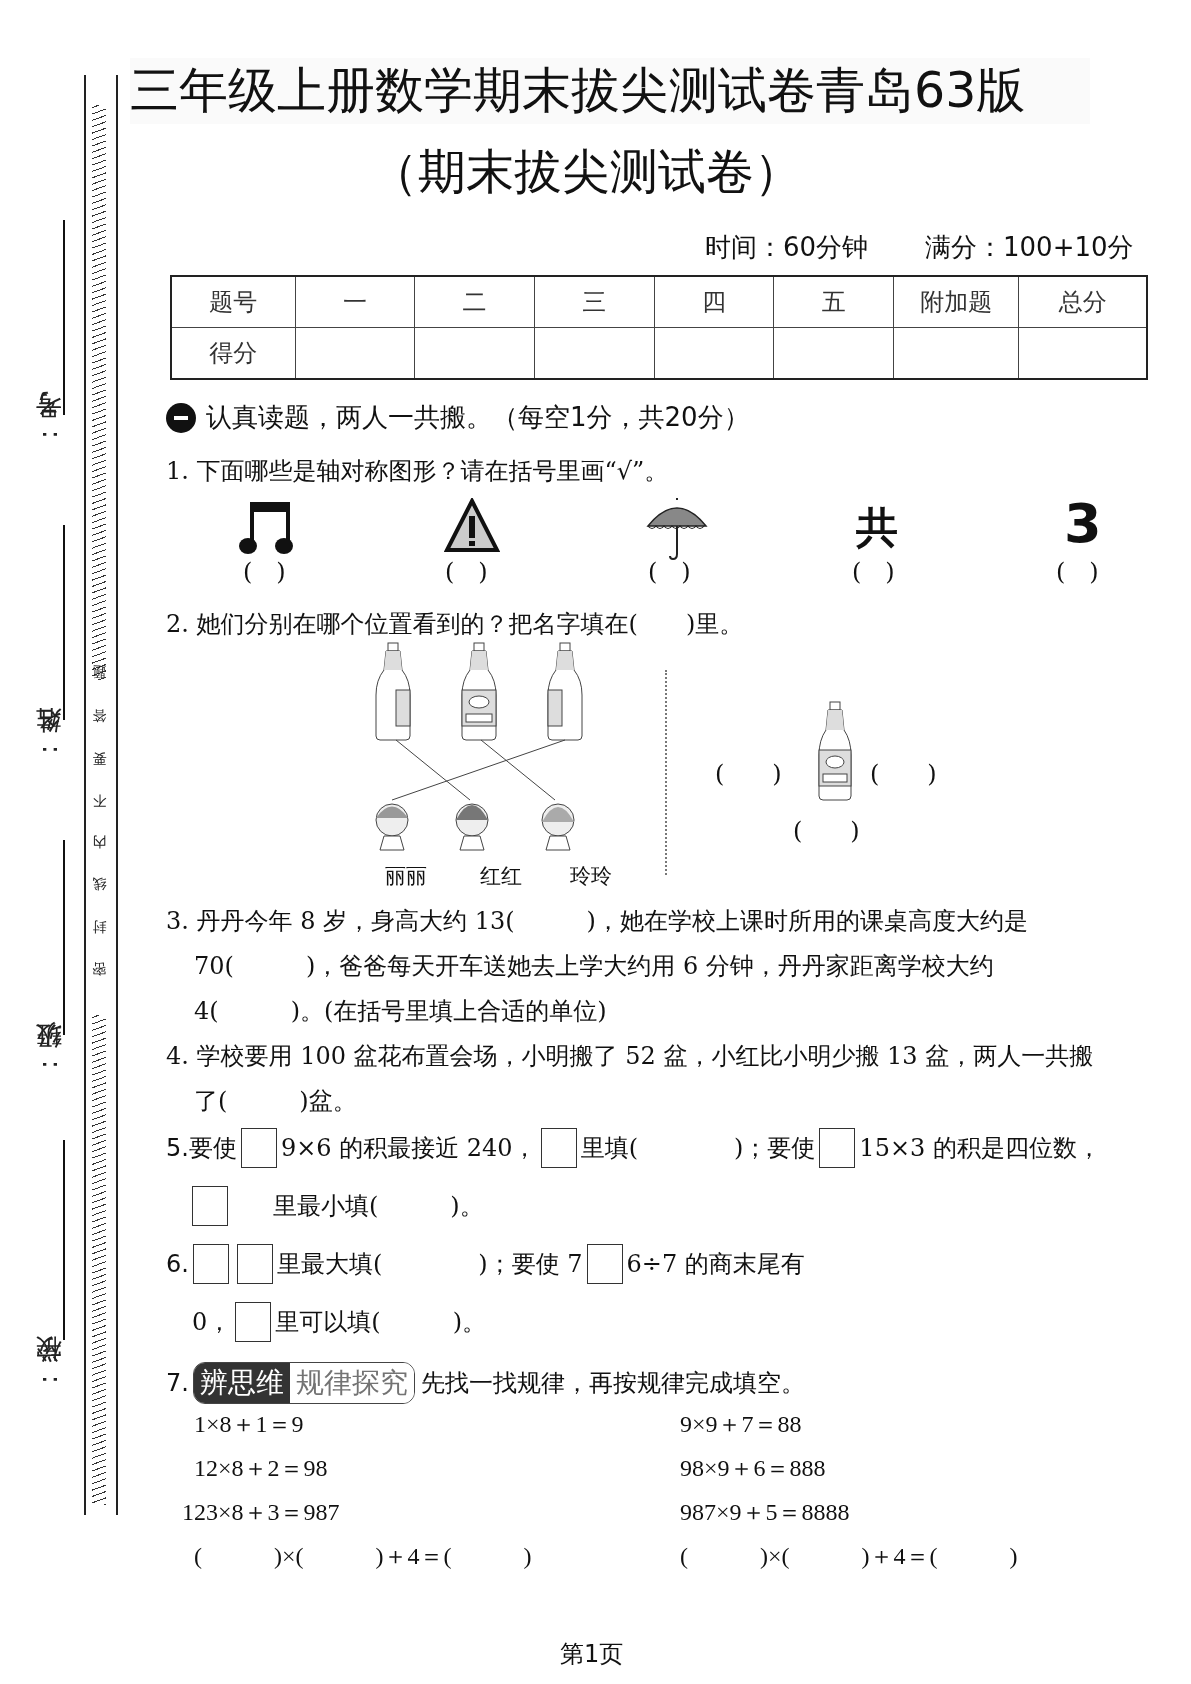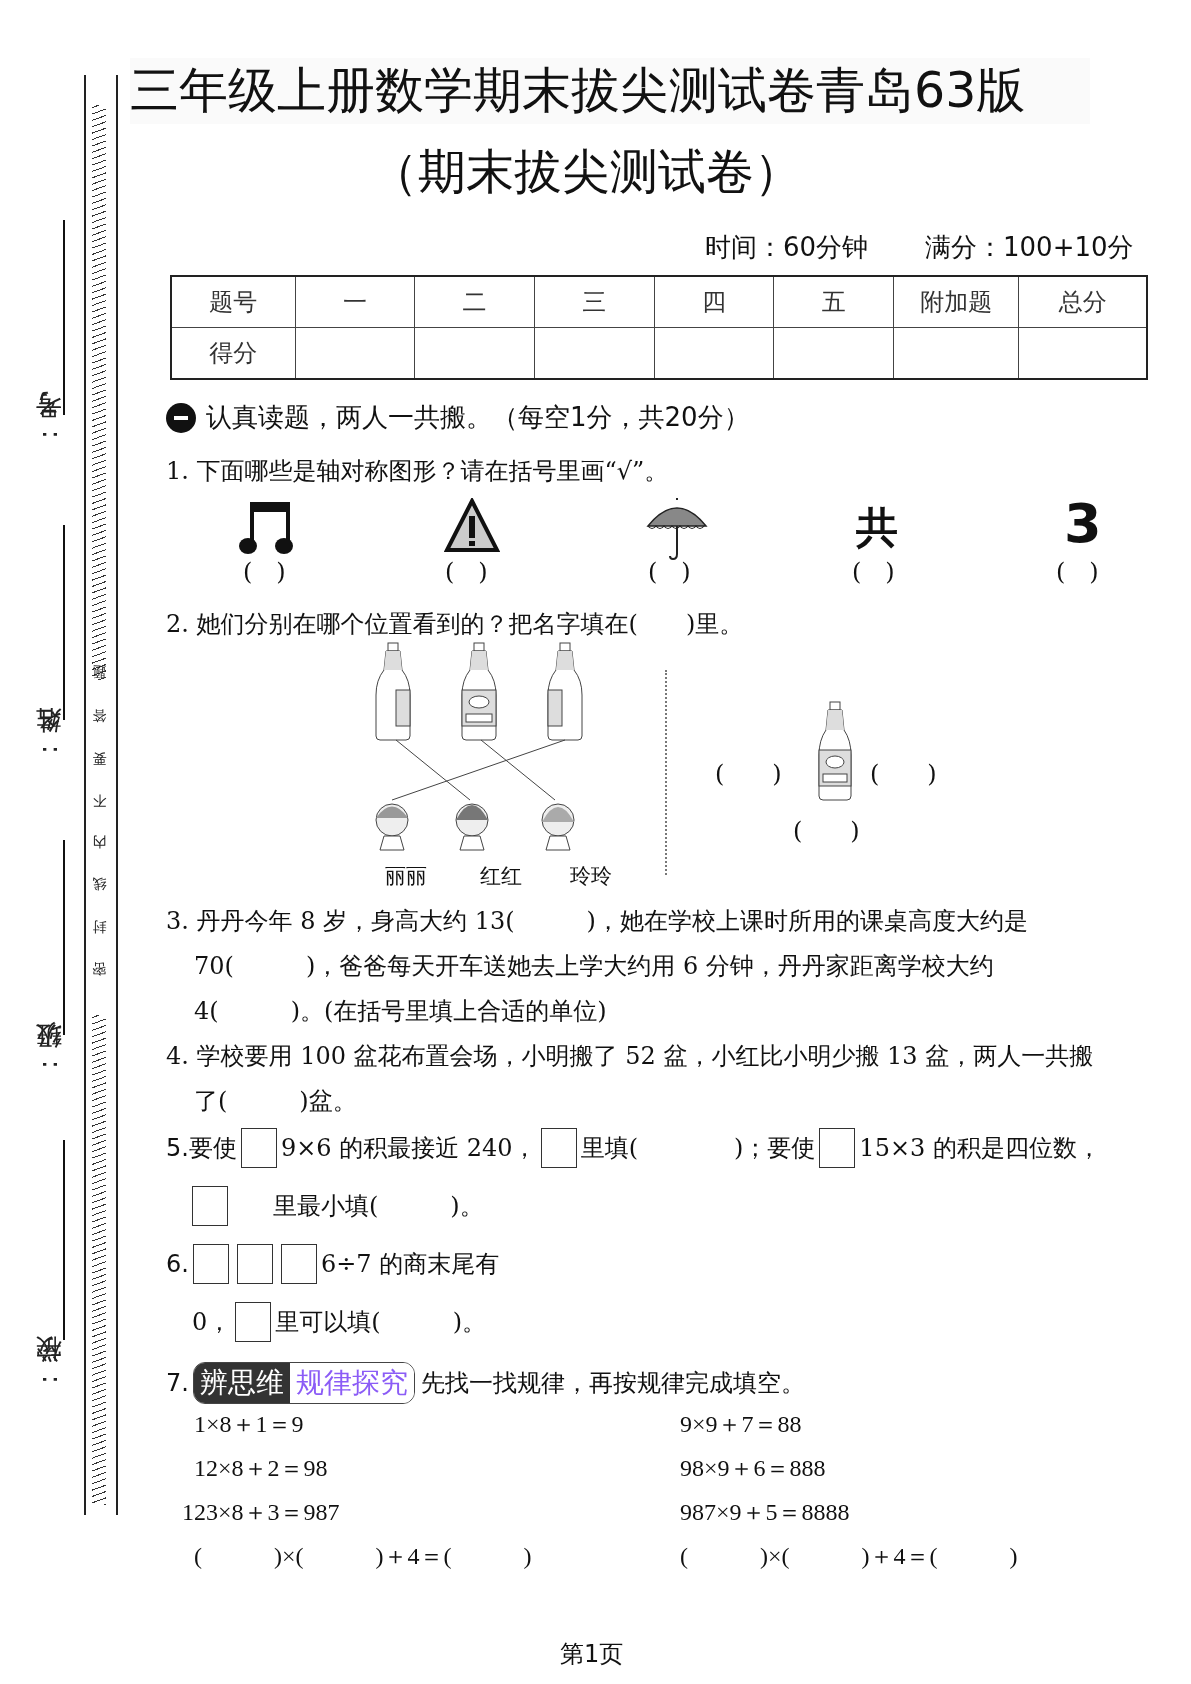--- a/index.html
+++ b/index.html
@@ -35,21 +35,21 @@
   .sec-icon { width: 30px; height: 30px; border-radius: 50%; background: #111; display:inline-block; position: relative; margin-right: 10px; }
   .sec-icon::after { content:""; position:absolute; left:8px; right:8px; top:13px; height:4px; background:#fff; }
 
   .q { font-size: 24px; white-space: nowrap; }
   .qnum { font-family: "DejaVu Sans", sans-serif; }
   .paren { font-size: 24px; }
   .box { display: inline-block; width: 34px; height: 38px; border: 1.5px solid #333; vertical-align: middle; margin: 0 4px; }
 
   .badge { display: inline-flex; border: 1.5px solid #444; border-radius: 12px; overflow: hidden; vertical-align: middle; font-family: "DejaVu Sans", sans-serif; font-size: 28px; }
   .badge .dark { background: #333; color: #fff; padding: 1px 6px; }
-  .badge .light { background: #fff; color: #8b5cf6; padding: 1px 6px; }
+  .badge .light { background: #fff; color: #737373; padding: 1px 6px; }
 
   .eq { font-size: 24px; white-space: nowrap; font-family: "Liberation Serif", serif; }
   .footer { left: 560px; top: 1638px; font-size: 24px; font-family: "DejaVu Sans", sans-serif; }
 </style>
 </head>
 <body>
 
 <div class="margin-line" style="left:84px; top:75px; height:1440px;"></div>
 <div class="margin-line" style="left:116px; top:75px; height:1440px;"></div>
 <div class="hatch" style="top:105px; height:575px;"></div>
@@ -224,20 +224,21 @@
 </div>
 <div class="abs q" style="left:192px; top:1186px; display:flex; align-items:center;gap:41px;">
   <span class="box" style="margin-left:0;"></span>
   <span>里最小填(　　　)。</span>
 </div>
 
 <div class="abs q" style="left:166px; top:1244px; display:flex; align-items:center;">
   <span class="qnum">6.</span>
   <span class="box"></span>
   <span class="box"></span>
+  <span>里最大填(　　　　)；要使 7</span>
   <span class="box"></span>
   <span>6÷7 的商末尾有</span>
 </div>
 <div class="abs q" style="left:192px; top:1302px; display:flex; align-items:center;">
   <span>0，</span>
   <span class="box"></span>
   <span>里可以填(　　　)。</span>
 </div>
 
 <div class="abs q" style="left:166px; top:1362px; display:flex; align-items:center;">

